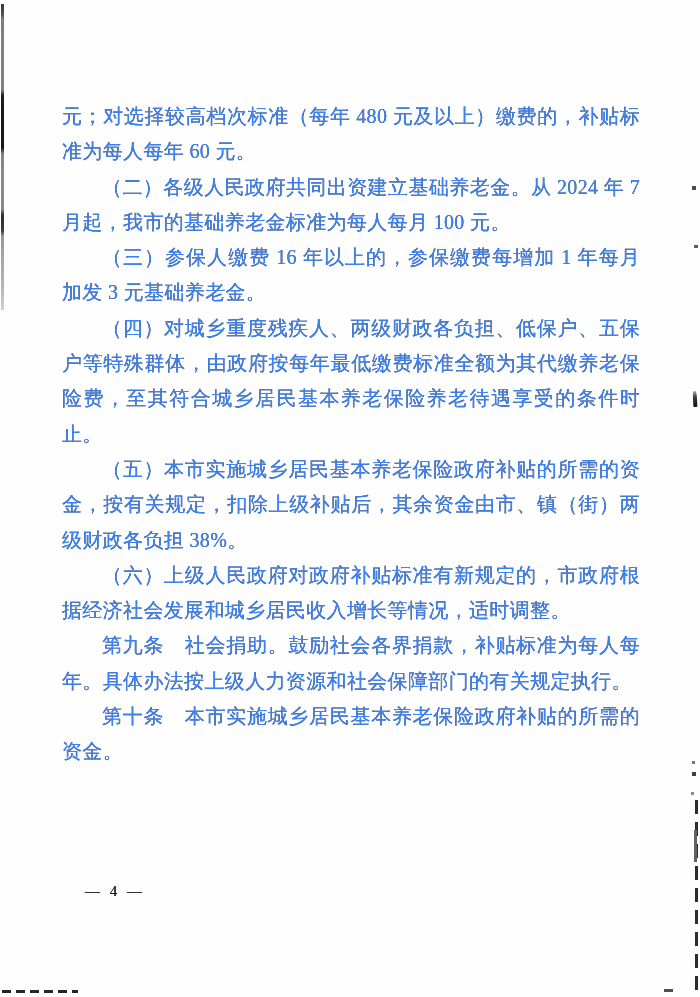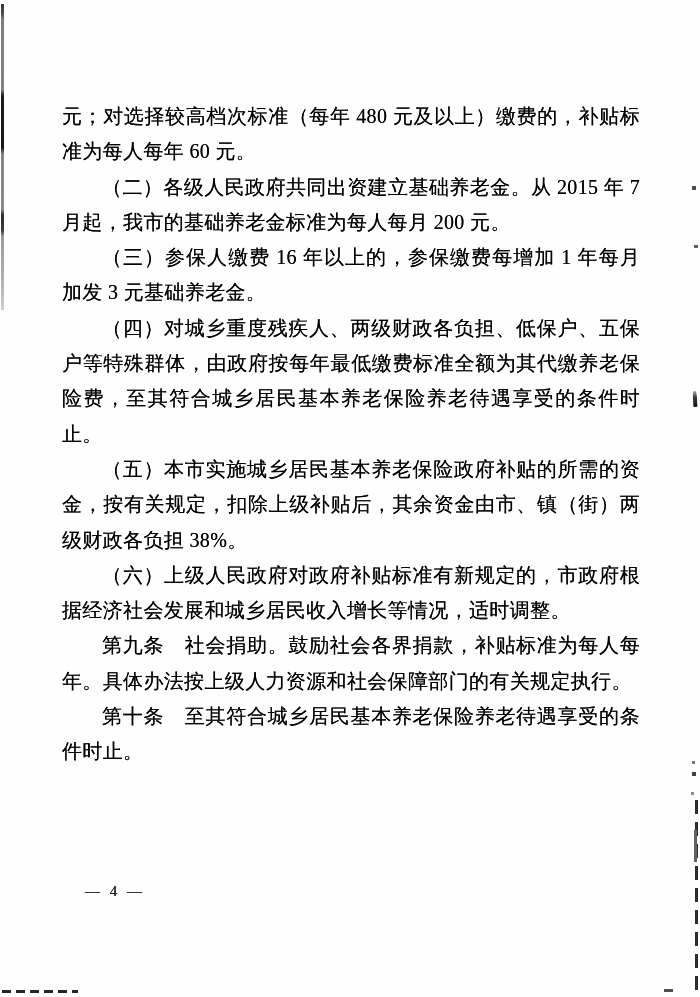--- a/index.html
+++ b/index.html
@@ -12,21 +12,21 @@
     font-family: "Liberation Serif", "DejaVu Serif", serif;
   }
   .content {
     position: absolute;
     left: 62px;
     top: 99px;
     width: 578px;
     font-size: 20px;
     line-height: 35.3px;
     letter-spacing: 0.35px;
-    color: #000000;
+    color: #3b82f6;
     text-align: justify;
     text-shadow: 0 0 0.3px rgba(10,10,10,0.8);
   }
   .content p { margin: 0; text-indent: 2em; }
   .content p.flush { text-indent: 0; }
   .page-num {
     position: absolute;
     left: 85px;
     top: 883px;
     font-size: 15px;
@@ -79,24 +79,24 @@
   <div class="art art-dot-c"></div>
   <div class="art art-dot-d"></div>
   <div class="art art-dot-e"></div>
   <div class="art art-right-dash"></div>
   <div class="art art-right-blob"></div>
   <div class="art art-bottom-dashes"></div>
   <div class="art art-bottom-dash2"></div>
 
   <div class="content">
     <p class="flush">元；对选择较高档次标准（每年 480 元及以上）缴费的，补贴标准为每人每年 60 元。</p>
-    <p>（二）各级人民政府共同出资建立基础养老金。从 2015 年 7 月起，我市的基础养老金标准为每人每月 200 元。</p>
+    <p>（二）各级人民政府共同出资建立基础养老金。从 2024 年 7 月起，我市的基础养老金标准为每人每月 100 元。</p>
     <p>（三）参保人缴费 16 年以上的，参保缴费每增加 1 年每月加发 3 元基础养老金。</p>
     <p>（四）对城乡重度残疾人、两级财政各负担、低保户、五保户等特殊群体，由政府按每年最低缴费标准全额为其代缴养老保险费，至其符合城乡居民基本养老保险养老待遇享受的条件时止。</p>
     <p>（五）本市实施城乡居民基本养老保险政府补贴的所需的资金，按有关规定，扣除上级补贴后，其余资金由市、镇（街）两级财政各负担 38%。</p>
     <p>（六）上级人民政府对政府补贴标准有新规定的，市政府根据经济社会发展和城乡居民收入增长等情况，适时调整。</p>
     <p>第九条　社会捐助。鼓励社会各界捐款，补贴标准为每人每年。具体办法按上级人力资源和社会保障部门的有关规定执行。</p>
-    <p>第十条　至其符合城乡居民基本养老保险养老待遇享受的条件时止。</p>
+    <p>第十条　本市实施城乡居民基本养老保险政府补贴的所需的资金。</p>
   </div>
 
   <div class="page-num">— 4 —</div>
 
 </div>
 
 </body></html>

